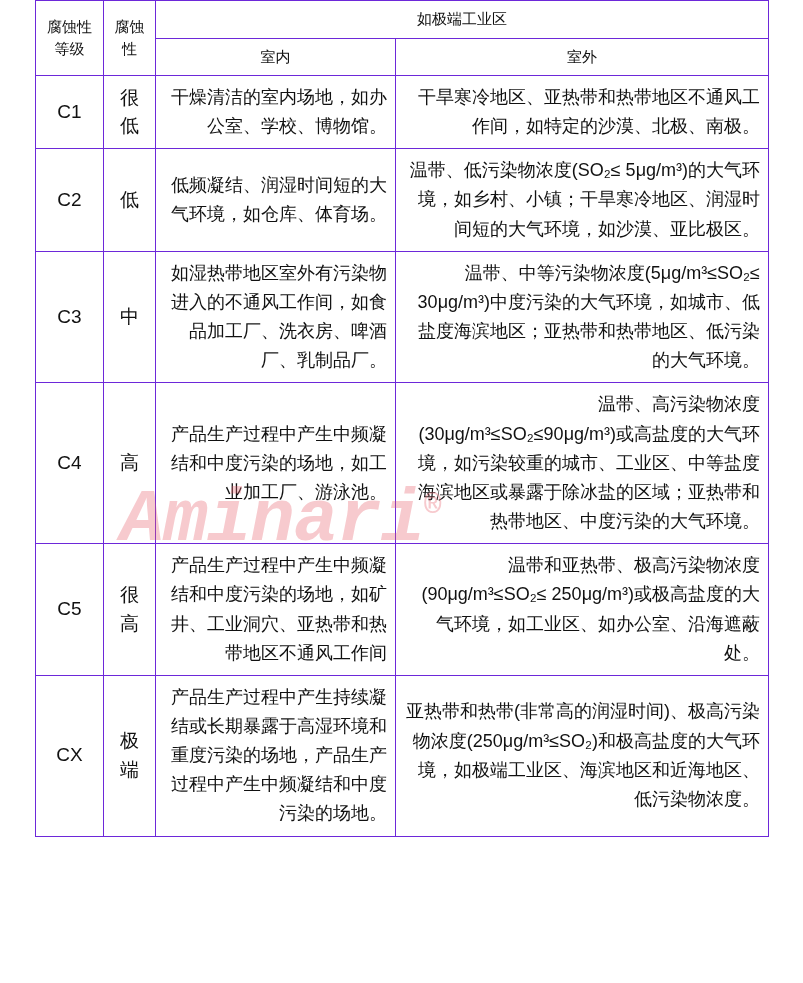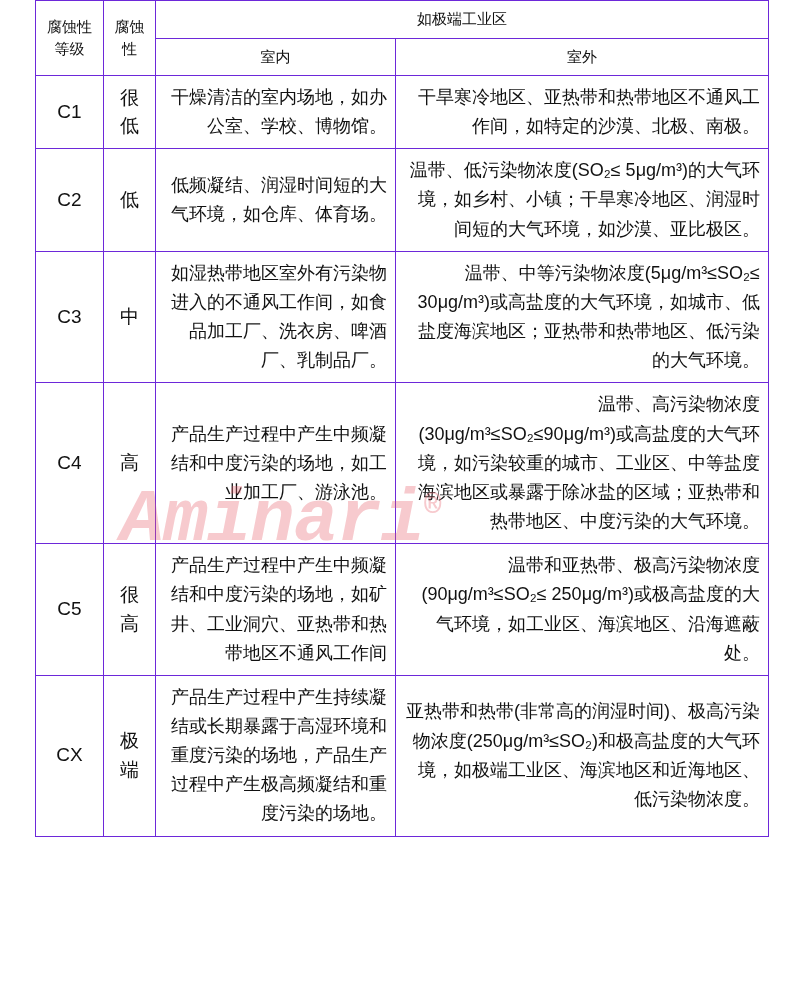--- a/index.html
+++ b/index.html
@@ -138,38 +138,38 @@
         <tr>
           <td class="cell-center">C2</td>
           <td class="cell-center">低</td>
           <td class="cell-text">低频凝结、润湿时间短的大气环境，如仓库、体育场。</td>
           <td class="cell-text">温带、低污染物浓度(SO₂≤ 5μg/m³)的大气环境，如乡村、小镇；干旱寒冷地区、润湿时间短的大气环境，如沙漠、亚比极区。</td>
         </tr>
         <tr>
           <td class="cell-center">C3</td>
           <td class="cell-center">中</td>
           <td class="cell-text">如湿热带地区室外有污染物进入的不通风工作间，如食品加工厂、洗衣房、啤酒厂、乳制品厂。</td>
-          <td class="cell-text">温带、中等污染物浓度(5μg/m³≤SO₂≤ 30μg/m³)或高盐度的大气环境，如城市、低盐度海滨地区；亚热带和热带地区、低污染的大气环境。</td>
+          <td class="cell-text">温带、中等污染物浓度(5μg/m³≤SO₂≤ 30μg/m³)中度污染的大气环境，如城市、低盐度海滨地区；亚热带和热带地区、低污染的大气环境。</td>
         </tr>
         <tr>
           <td class="cell-center">C4</td>
           <td class="cell-center">高</td>
           <td class="cell-text">产品生产过程中产生中频凝结和中度污染的场地，如工业加工厂、游泳池。</td>
           <td class="cell-text">温带、高污染物浓度(30μg/m³≤SO₂≤90μg/m³)或高盐度的大气环境，如污染较重的城市、工业区、中等盐度海滨地区或暴露于除冰盐的区域；亚热带和热带地区、中度污染的大气环境。</td>
         </tr>
         <tr>
           <td class="cell-center">C5</td>
           <td class="cell-center">很高</td>
           <td class="cell-text">产品生产过程中产生中频凝结和中度污染的场地，如矿井、工业洞穴、亚热带和热带地区不通风工作间</td>
-          <td class="cell-text">温带和亚热带、极高污染物浓度(90μg/m³≤SO₂≤ 250μg/m³)或极高盐度的大气环境，如工业区、海滨地区、沿海遮蔽处。</td>
+          <td class="cell-text">温带和亚热带、极高污染物浓度(90μg/m³≤SO₂≤ 250μg/m³)或极高盐度的大气环境，如工业区、如办公室、沿海遮蔽处。</td>
         </tr>
         <tr>
           <td class="cell-center">CX</td>
           <td class="cell-center">极端</td>
-          <td class="cell-text">产品生产过程中产生持续凝结或长期暴露于高湿环境和重度污染的场地，产品生产过程中产生极高频凝结和重度污染的场地。</td>
+          <td class="cell-text">产品生产过程中产生持续凝结或长期暴露于高湿环境和重度污染的场地，产品生产过程中产生中频凝结和中度污染的场地。</td>
           <td class="cell-text">亚热带和热带(非常高的润湿时间)、极高污染物浓度(250μg/m³≤SO₂)和极高盐度的大气环境，如极端工业区、海滨地区和近海地区、低污染物浓度。</td>
         </tr>
       </tbody>
     </table>
   </div>
 
   <div class="watermark">
     <span>Aminari</span><span class="reg">®</span>
   </div>
 

